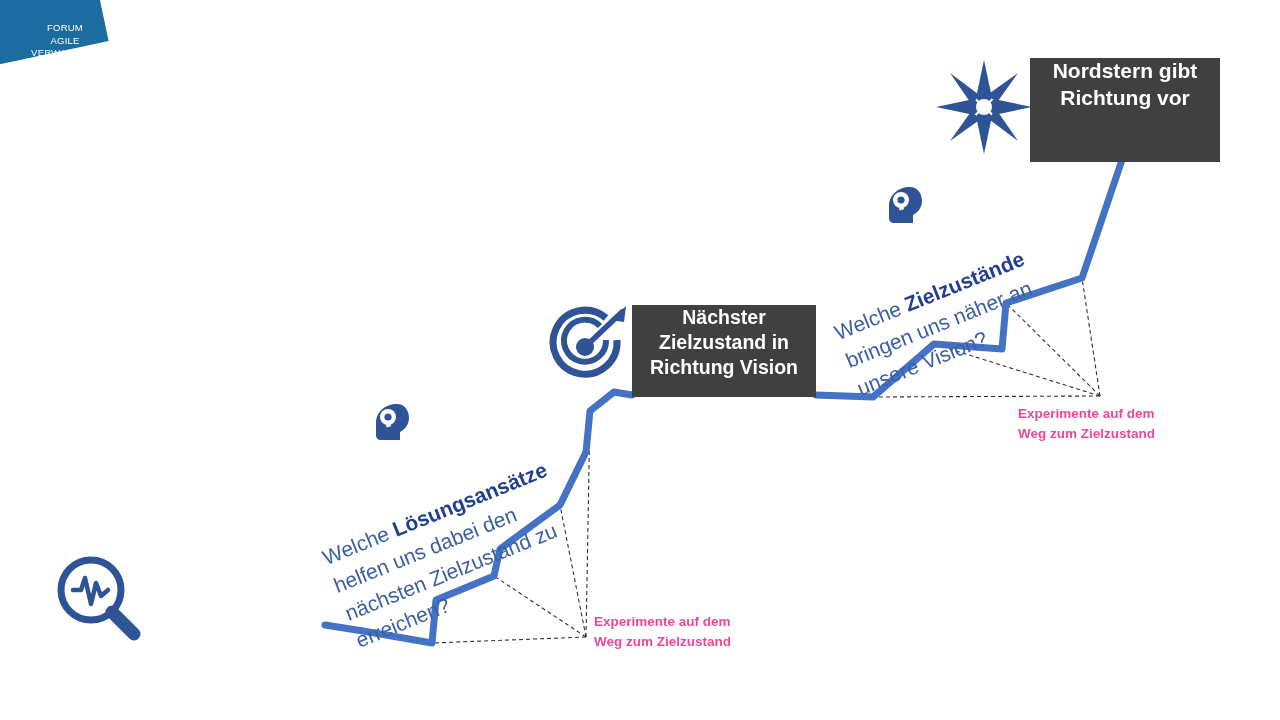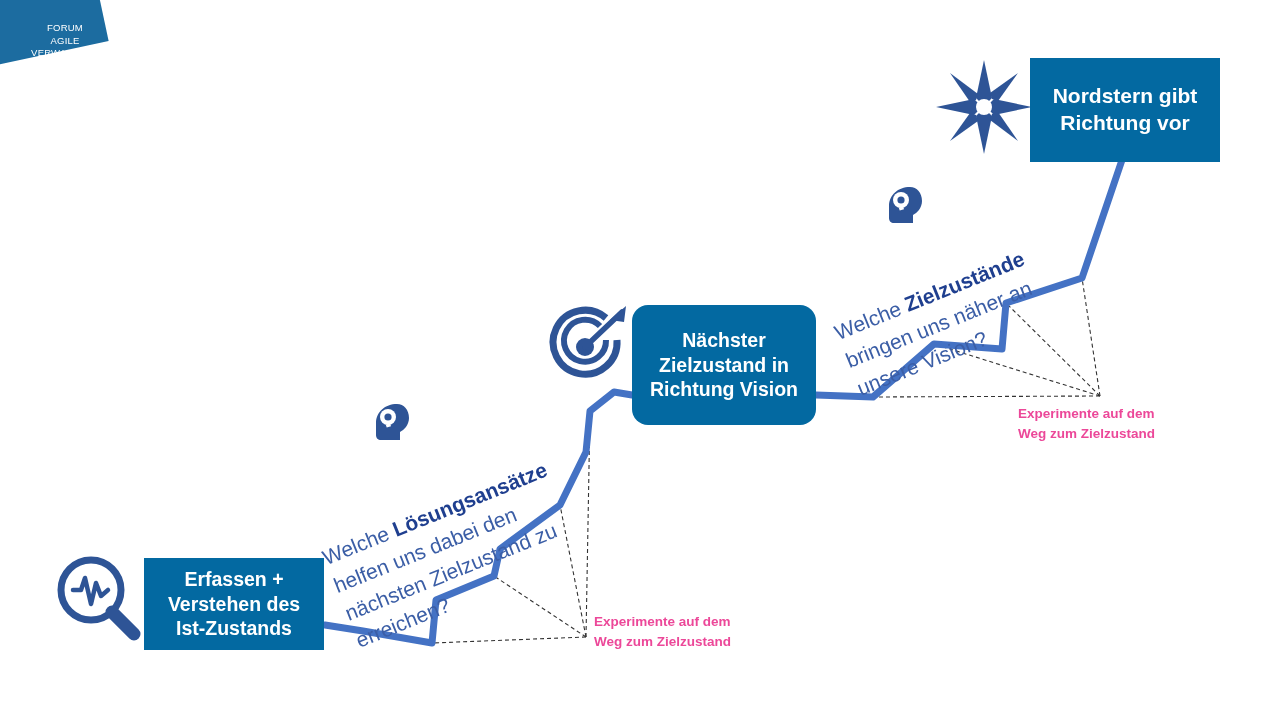--- a/index.html
+++ b/index.html
@@ -50,34 +50,34 @@
   #paths {
     position: absolute;
     left: 0; top: 0;
     width: 1280px;
     height: 720px;
   }
 
   
   .step-box {
     position: absolute;
-    background: #0369a1;
+    background: #404040;
     color: #ffffff;
     font-weight: bold;
     text-align: center;
     display: flex;
-    align-items: center;
+    align-items: flex-start;
     justify-content: center;
     box-sizing: border-box;
     line-height: 1.28;
   }
   .step-box span { display: block; white-space: pre-line; }
 
   #box-ist   { left: 144px; top: 558px; width: 180px; height: 92px; font-size: 19.5px; }
-  #box-ziel  { left: 632px; top: 305px; width: 184px; height: 120px; font-size: 19.5px; border-radius: 16px; }
+  #box-ziel  { left: 632px; top: 305px; width: 184px; height: 92px; font-size: 19.5px; }
   #box-nord  { left: 1030px; top: 58px; width: 190px; height: 104px; font-size: 21px; }
 
   
   .icon-wrap { position: absolute; }
   #icon-magnifier { left: 50px; top: 552px; width: 96px; height: 92px; }
   #icon-target    { left: 540px; top: 300px; width: 96px; height: 92px; }
   #icon-compass   { left: 934px; top: 58px; width: 100px; height: 98px; }
   #icon-head-1    { left: 371px; top: 401px; width: 44px; height: 42px; }
   #icon-head-2    { left: 884px; top: 184px; width: 44px; height: 42px; }
 
@@ -199,25 +199,20 @@
 
   <div class="icon-wrap" id="icon-head-2">
     <svg viewBox="0 0 44 42" width="44" height="42">
       <path d="M26 3 C14 3 5 11 5 22 L5 34 C5 37 7 39 10 39 L29 39 L29 31 C33 29 38 24 38 17 C38 9 33 3 26 3 Z" fill="#2E5496"></path>
       <circle cx="17" cy="16" r="8" fill="#ffffff"></circle>
       <circle cx="17" cy="16" r="3.6" fill="#2E5496"></circle>
       <rect x="15" y="23" width="4.5" height="3" fill="#ffffff" transform="rotate(-18 17 24)"></rect>
     </svg>
   </div>
 
-  <div class="step-box" id="box-ist">
-    <span>Erfassen +
-Verstehen des
-Ist-Zustands</span>
-  </div>
 
   <div class="step-box" id="box-ziel">
     <span>Nächster
 Zielzustand in
 Richtung Vision</span>
   </div>
 
   <div class="step-box" id="box-nord">
     <span>Nordstern gibt
 Richtung vor</span>

